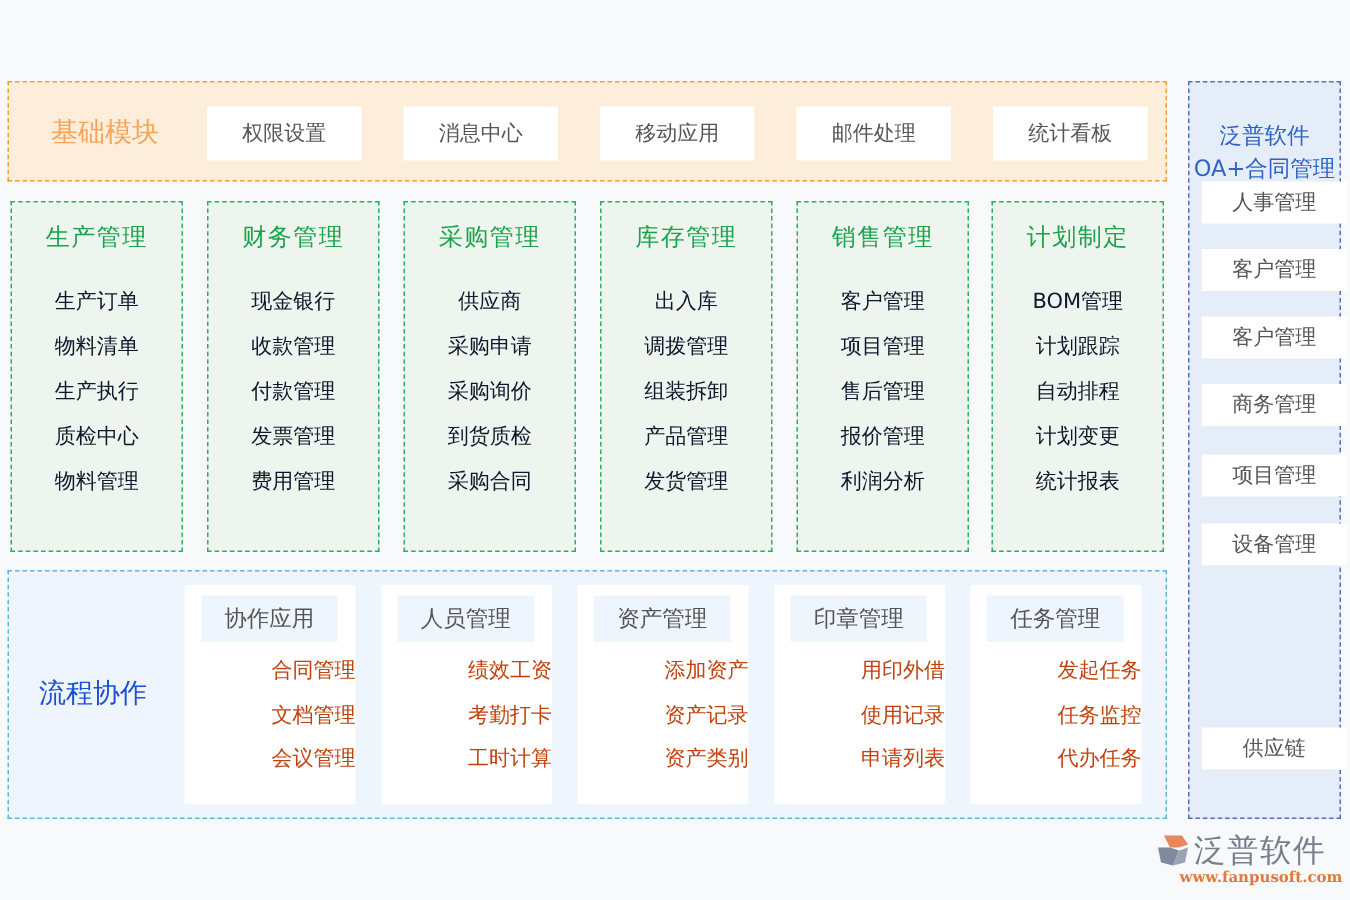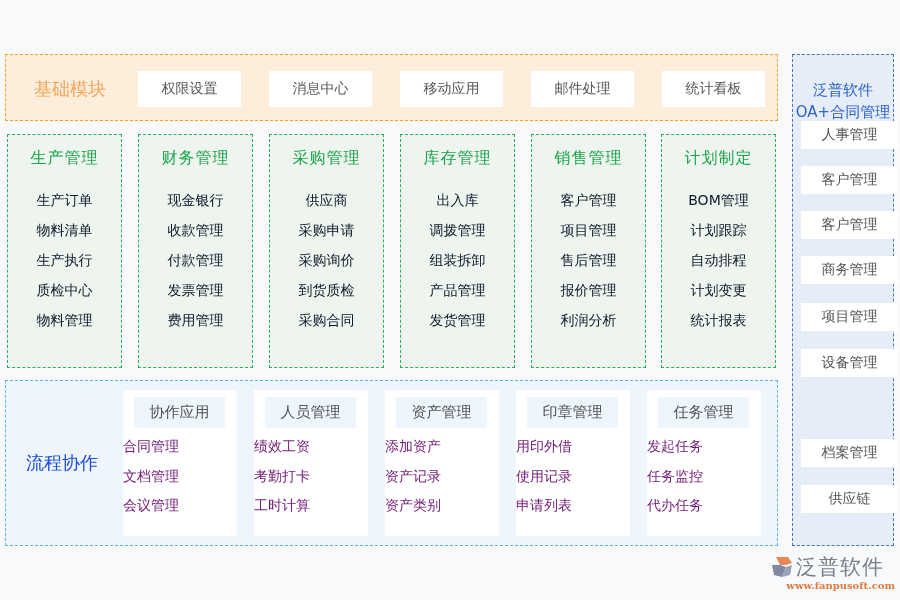--- a/index.html
+++ b/index.html
@@ -60,21 +60,21 @@
     background: #fff;
   }
   .card-head {
     position: absolute; left: 11px; top: 7px; width: 91px; height: 31px;
     background: #eef5fd;
     display: flex; align-items: center; justify-content: center;
     font-size: 15px; color: #555;
   }
   .card-item {
     position: absolute; left: 0; right: 0;
-    text-align: left; font-size: 14px; color: #701a75;
+    text-align: right; font-size: 14px; color: #c2410c;
   }
 
   
   .side {
     left: 792px; top: 54px; width: 102px; height: 492px;
     background: #e5edf9;
     border: 1.5px dashed #4a73b8;
   }
   .side-title {
     position: absolute; left: -4px; right: -4px; top: 24px;
@@ -200,21 +200,20 @@
   <div class="side-title">
     <div>泛普软件</div>
     <div>OA+合同管理</div>
   </div>
   <div class="side-btn" style="top:66px">人事管理</div>
   <div class="side-btn" style="top:111px">客户管理</div>
   <div class="side-btn" style="top:156px">客户管理</div>
   <div class="side-btn" style="top:201px">商务管理</div>
   <div class="side-btn" style="top:248px">项目管理</div>
   <div class="side-btn" style="top:294px">设备管理</div>
-  <div class="side-btn" style="top:384px">档案管理</div>
   <div class="side-btn" style="top:430px">供应链</div>
 </div>
 
 <div class="abs logo">
   <svg class="logo-mark" viewBox="0 0 24 24">
     <polygon points="6,2 18,2 22,8 16,10 10,10" fill="#e8875a"></polygon>
     <polygon points="2,10 10,10 16,12 12,22 4,20" fill="#7f8aa0"></polygon>
     <polygon points="16,12 22,10 20,20 12,22" fill="#9aa3b5"></polygon>
   </svg>
   <div class="logo-text">泛普软件</div>

